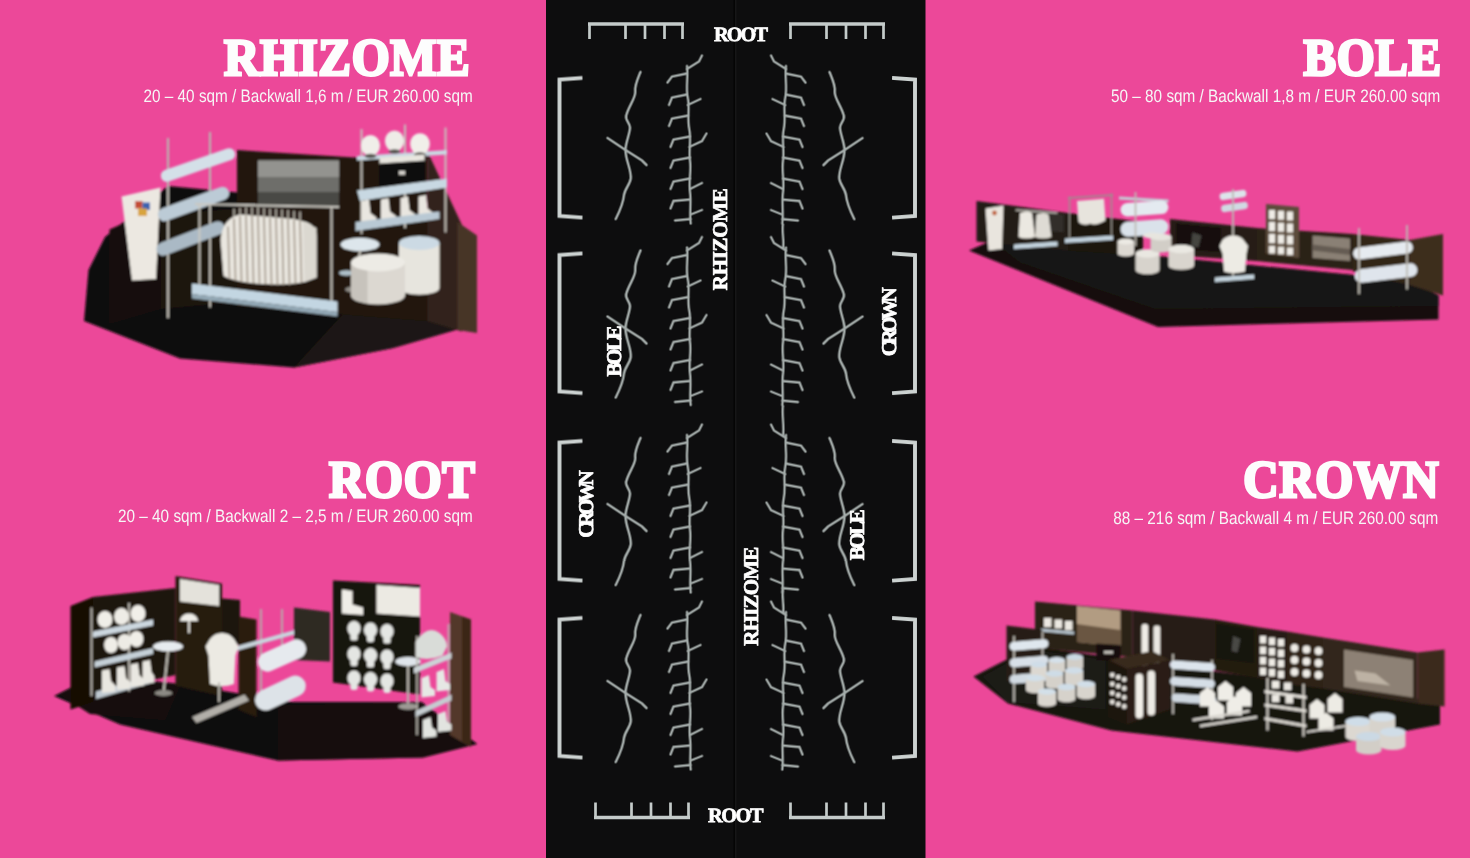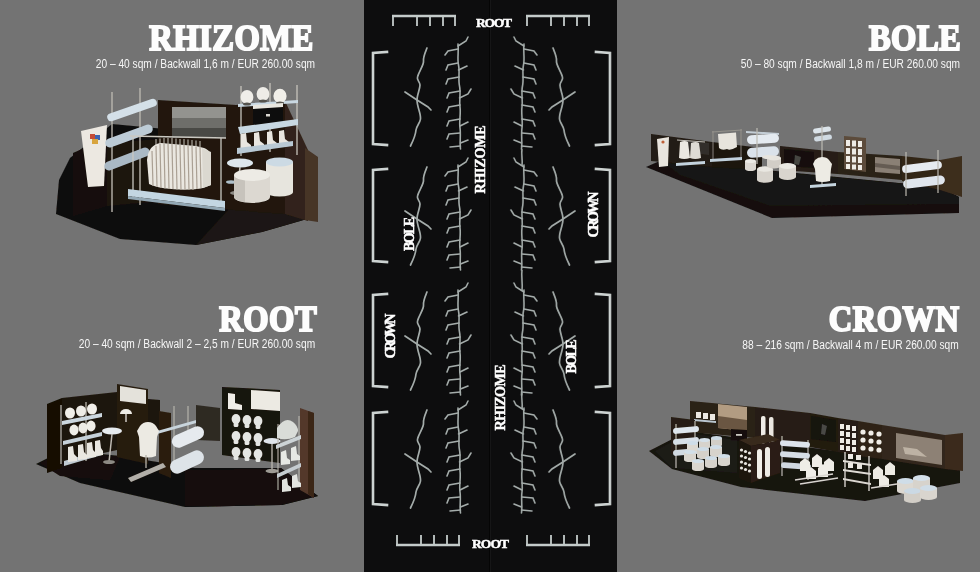--- a/index.html
+++ b/index.html
@@ -1,16 +1,16 @@
 <!DOCTYPE html>
 <html><head>
 <meta charset="utf-8">
 <style>
   html,body{margin:0;padding:0;background:#060607;}
-  #page{position:relative;width:980px;height:572px;background:#737373;overflow:hidden;
+  #page{position:relative;width:980px;height:572px;background:#ec4899;overflow:hidden;
         font-family:"Liberation Sans",sans-serif;}
   .title{position:absolute;font-family:"Liberation Serif",serif;font-weight:bold;color:#fdfdfd;
          -webkit-text-stroke:2px #fdfdfd;white-space:nowrap;letter-spacing:0.5px;
          transform:scaleX(0.93);transform-origin:100% 50%;}
   .sub{position:absolute;font-size:12px;color:#f6f6f6;white-space:nowrap;
        transform:scaleX(0.85);transform-origin:100% 50%;}
 </style>
 </head>
 <body>
 <div id="page">

